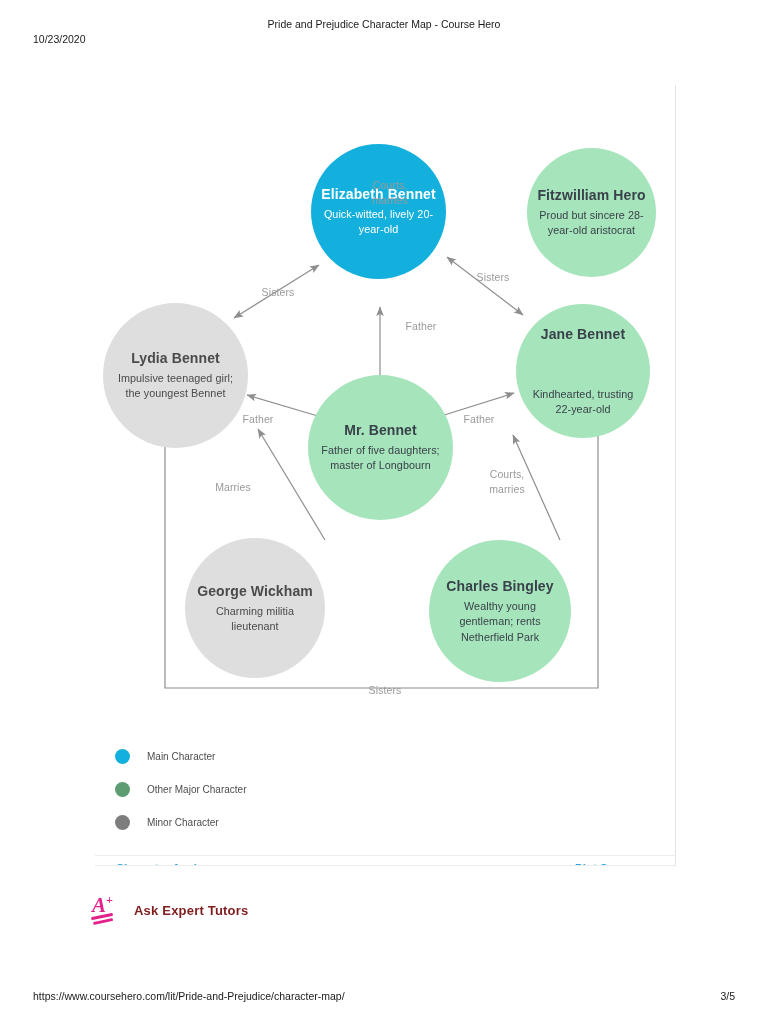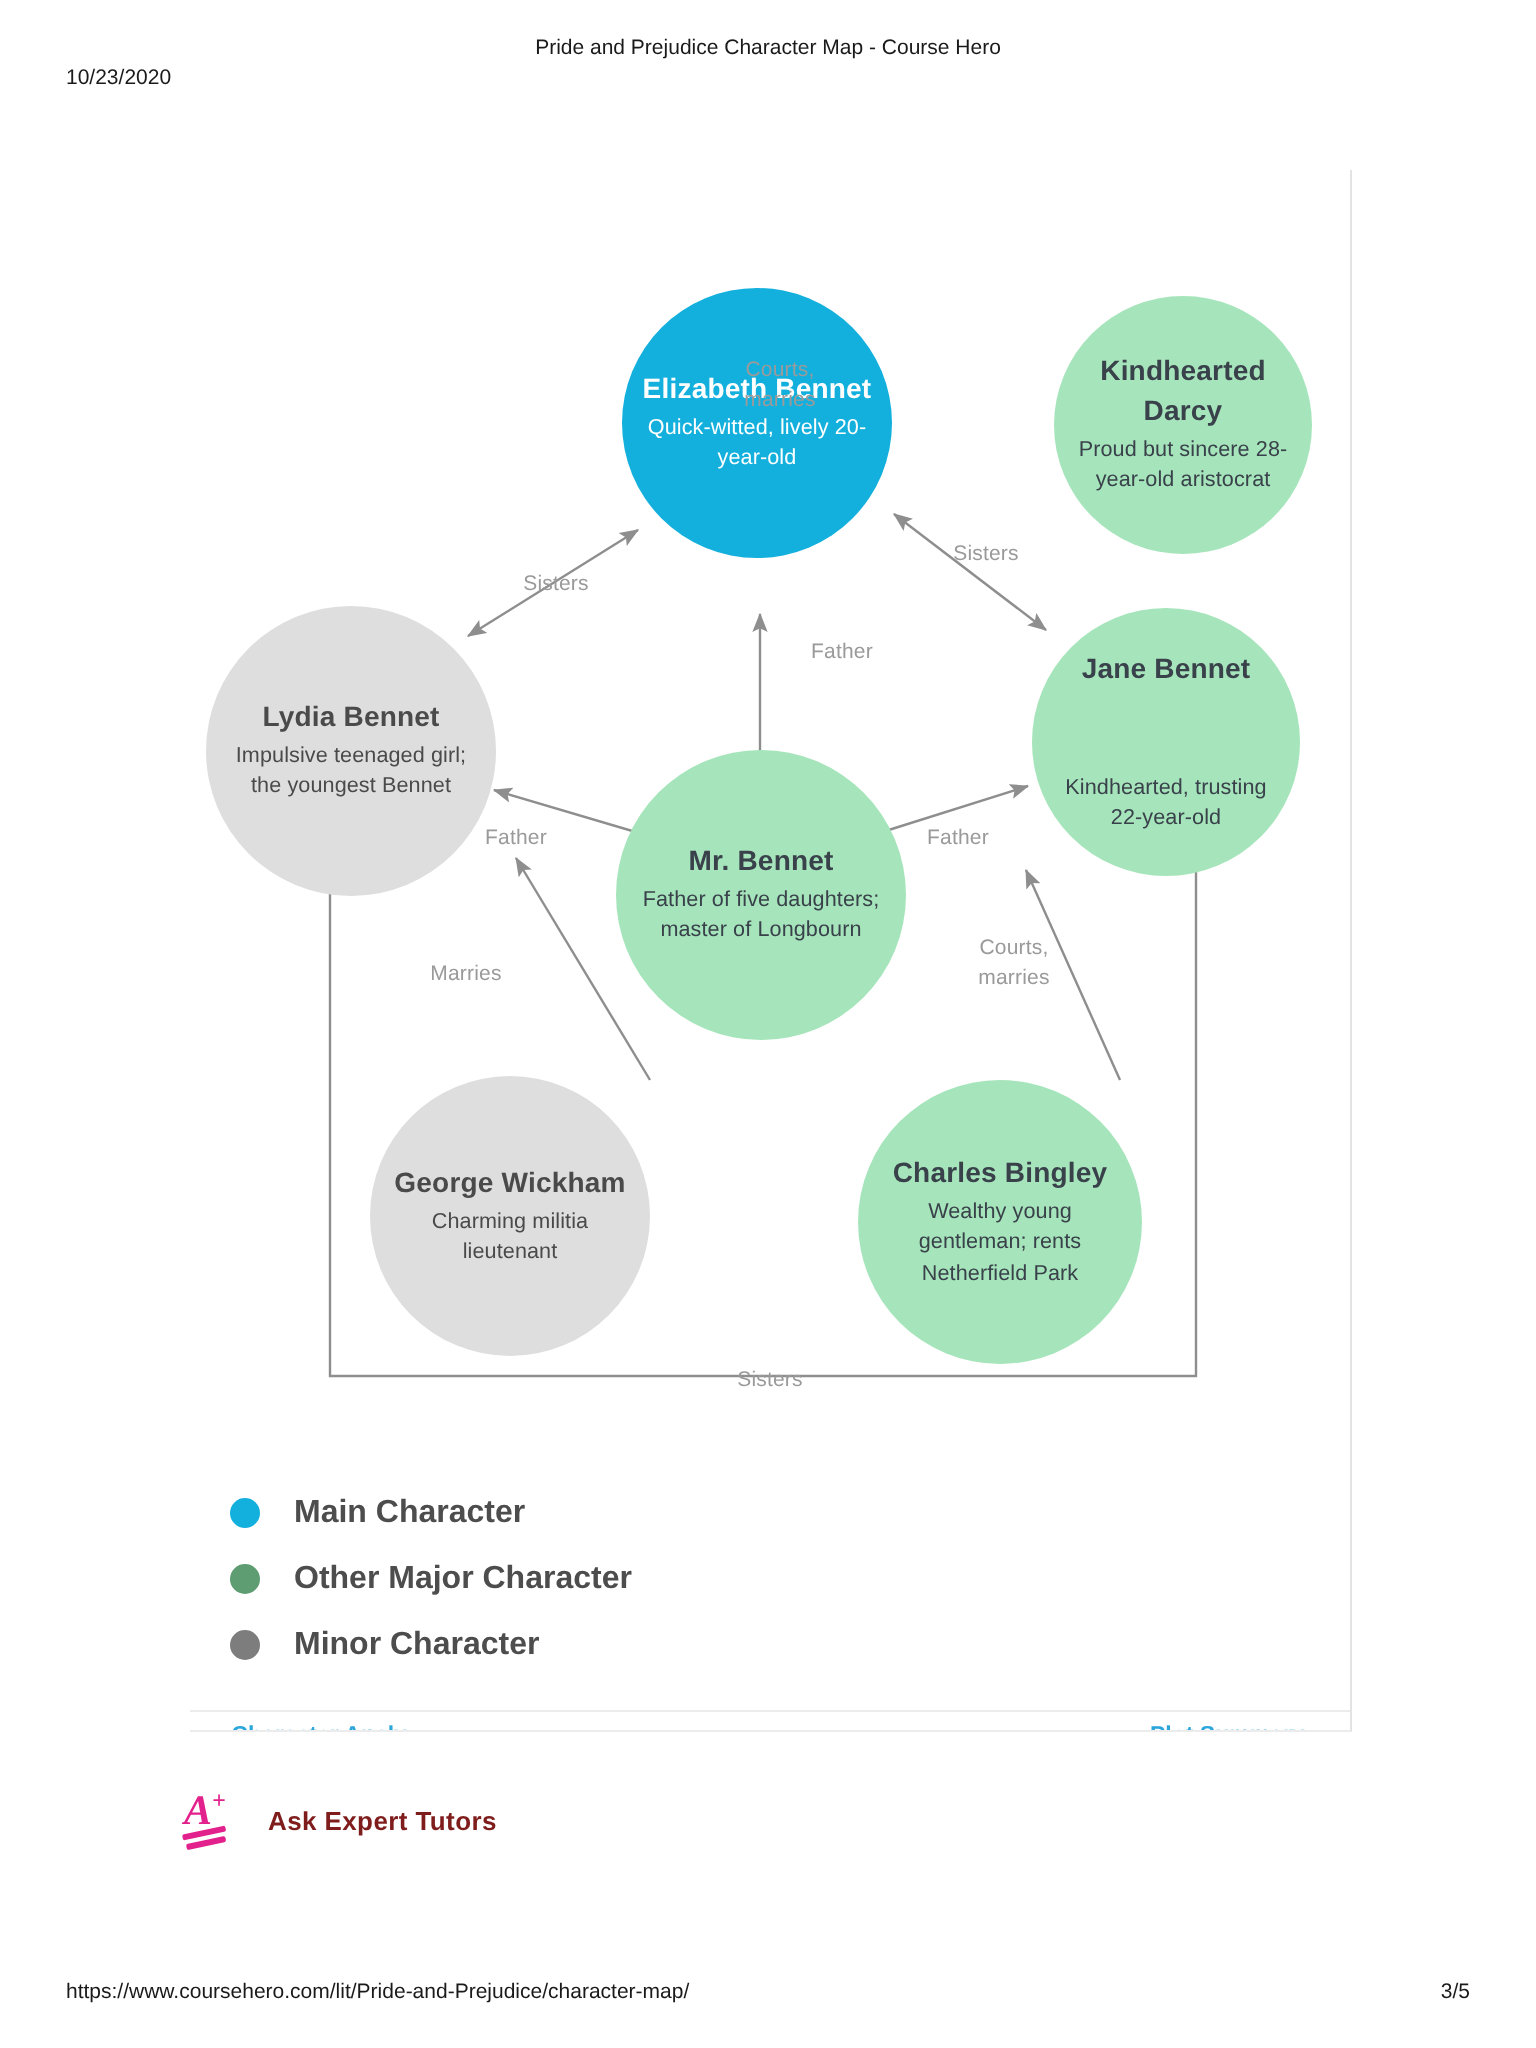--- a/index.html
+++ b/index.html
@@ -158,23 +158,22 @@
     height: 33px;
   }
   .legend-dot {
     width: 15px;
     height: 15px;
     border-radius: 50%;
     margin-right: 17px;
     flex: none;
   }
   .legend-label {
-    font-size: 16px;
+    font-size: 10px;
     color: #4d4d4d;
-    font-weight: bold;
   }
 
   
   .page-nav {
     position: absolute;
     left: 0;
     top: 770px;
     width: 580px;
     height: 10px;
     border-top: 1px solid #ececec;
@@ -285,21 +284,21 @@
       <path d="M70,260 L70,603 L503,603 L503,264" fill="none" stroke="#8e8e8e" stroke-width="1.2" marker-end="url(#ah)" marker-start="url(#ah-start)"></path>
     </svg>
 
     <div class="node kind-main" style="left:216px; top:59px; width:135px; height:135px;">
       <div class="node-name">Elizabeth Bennet</div>
       <div class="node-desc">Quick-witted, lively
 20-year-old</div>
     </div>
 
     <div class="node kind-major" style="left:432px; top:63px; width:129px; height:129px;">
-      <div class="node-name">Kindhearted Darcy</div>
+      <div class="node-name">Fitzwilliam Hero</div>
       <div class="node-desc">Proud but sincere
 28-year-old aristocrat</div>
     </div>
 
     <div class="node kind-minor" style="left:8px; top:218px; width:145px; height:145px;">
       <div class="node-name">Lydia Bennet</div>
       <div class="node-desc">Impulsive teenaged girl;
 the youngest Bennet</div>
     </div>
 

